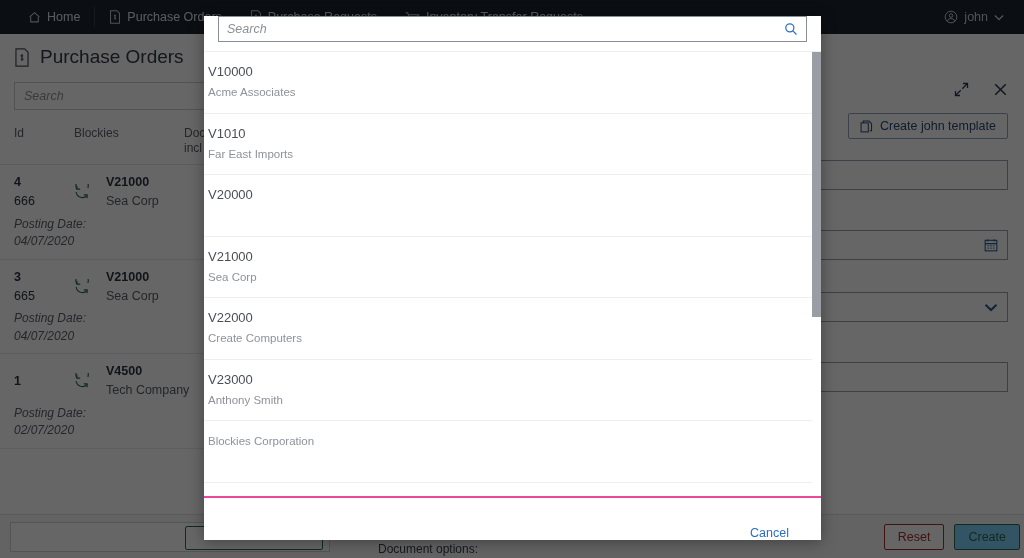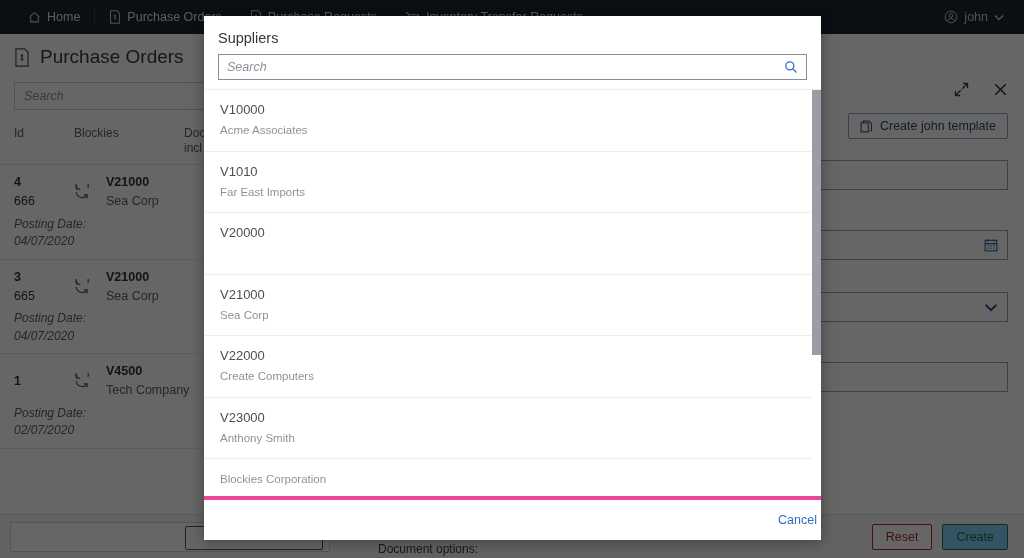--- a/index.html
+++ b/index.html
@@ -74,21 +74,21 @@
 
   .bottom-bar {
     position: absolute; left: 0; right: 0; bottom: 0; height: 44px;
     background: #f7f8f9; border-top: 1px solid #dfe2e6;
     display: flex; align-items: center;
   }
   .bb-left { width: 340px; padding: 0 10px; }
   .bb-field { height: 30px; border: 1px solid #cfd3d8; background: #fff; position: relative; }
   .bb-green { position: absolute; right: 6px; top: 3px; width: 138px; height: 24px; border: 1px solid #2f6b4f; border-radius: 2px; }
   .bb-mid { flex: 1; }
-  .bb-right { display: flex; align-items: center; gap: 10px; padding-right: 16px; }
+  .bb-right { display: flex; align-items: center; gap: 10px; padding-right: 4px; }
   .btn-reset { border: 1px solid #a4302b; color: #a4302b; background: #fff; font-size: 12.5px; padding: 5px 13px; border-radius: 2px; }
   .btn-create { border: 1px solid #2f6b4f; color: #2f6b4f; background: #7dd3fc; font-size: 12.5px; padding: 5px 13px; border-radius: 2px; }
   .doc-options { position: absolute; left: 378px; bottom: 2px; font-size: 12px; color: #3b414b; }
 
   
   .scrim { position: absolute; inset: 0; background: rgba(0,0,0,0.60); }
   .dialog {
     position: absolute; left: 204px; top: 16px; width: 617px; height: 524px;
     background: #ffffff; display: flex; flex-direction: column;
     box-shadow: 0 2px 14px rgba(0,0,0,0.35);
@@ -96,28 +96,28 @@
   .dlg-title { font-size: 14.5px; color: #32363c; padding: 14px 14px 8px 14px; }
   .dlg-search-wrap { padding: 0 14px 9px 14px; }
   .dlg-search {
     height: 26px; border: 1px solid #8a8f97; display: flex; align-items: center;
     padding: 0 8px; background: #fff;
   }
   .dlg-search .ph { flex: 1; font-size: 12.5px; color: #8a8f97; font-style: italic; }
   .dlg-list { flex: 1; position: relative; overflow: hidden; border-top: 1px solid #eceef0; }
   .dlg-list-inner { position: absolute; inset: 0; }
   .litem {
-    height: 61.5px; padding: 10px 16px 0 16px; border-bottom: 1px solid #eceef0;
+    height: 61.5px; padding: 10px 16px 0 4px; border-bottom: 1px solid #eceef0;
     background: #fff;
   }
   .litem .code { font-size: 13px; color: #4a4f57; line-height: 1.55; }
   .litem .nm { font-size: 11.5px; color: #8d929b; margin-top: 4px; }
   .vscroll { position: absolute; top: 0; right: 0; width: 9px; height: 100%; background: #ffffff; }
   .vthumb { position: absolute; top: 0; right: 0; width: 9px; background: #9a9ea4; }
-  .dlg-foot { height: 44px; border-top: 4px solid #ec4899; display: flex; align-items: center; justify-content: flex-end; padding-right: 4px; }
+  .dlg-foot { height: 44px; border-top: 2px solid #ec4899; display: flex; align-items: flex-end; justify-content: flex-end; padding-right: 32px; }
   .cancel-link { font-size: 12.5px; color: #2a6fc4; background: none; border: none; cursor: pointer; font-family: inherit; }
 </style>
 </head>
 <body>
 
 <div id="root">
 
   <div class="app">
 
     <div class="topnav">
@@ -339,21 +339,20 @@
         <button class="btn-reset">Reset</button>
         <button class="btn-create">Create</button>
       </div>
       <div class="doc-options">Document options:</div>
     </div>
   </div>
 
   <div class="scrim"></div>
 
   <div class="dialog">
-    <div class="dlg-title">Suppliers</div>
 
     <div class="dlg-search-wrap">
       <div class="dlg-search">
         <span class="ph">Search</span>
         <span class="ico">
           <svg width="14" height="14" viewBox="0 0 18 18" fill="none" stroke="#2a6fc4" stroke-width="1.6">
               <circle cx="7.5" cy="7.5" r="5.2"></circle>
               <path d="M11.4 11.4L16 16"></path>
             </svg>
         </span>

